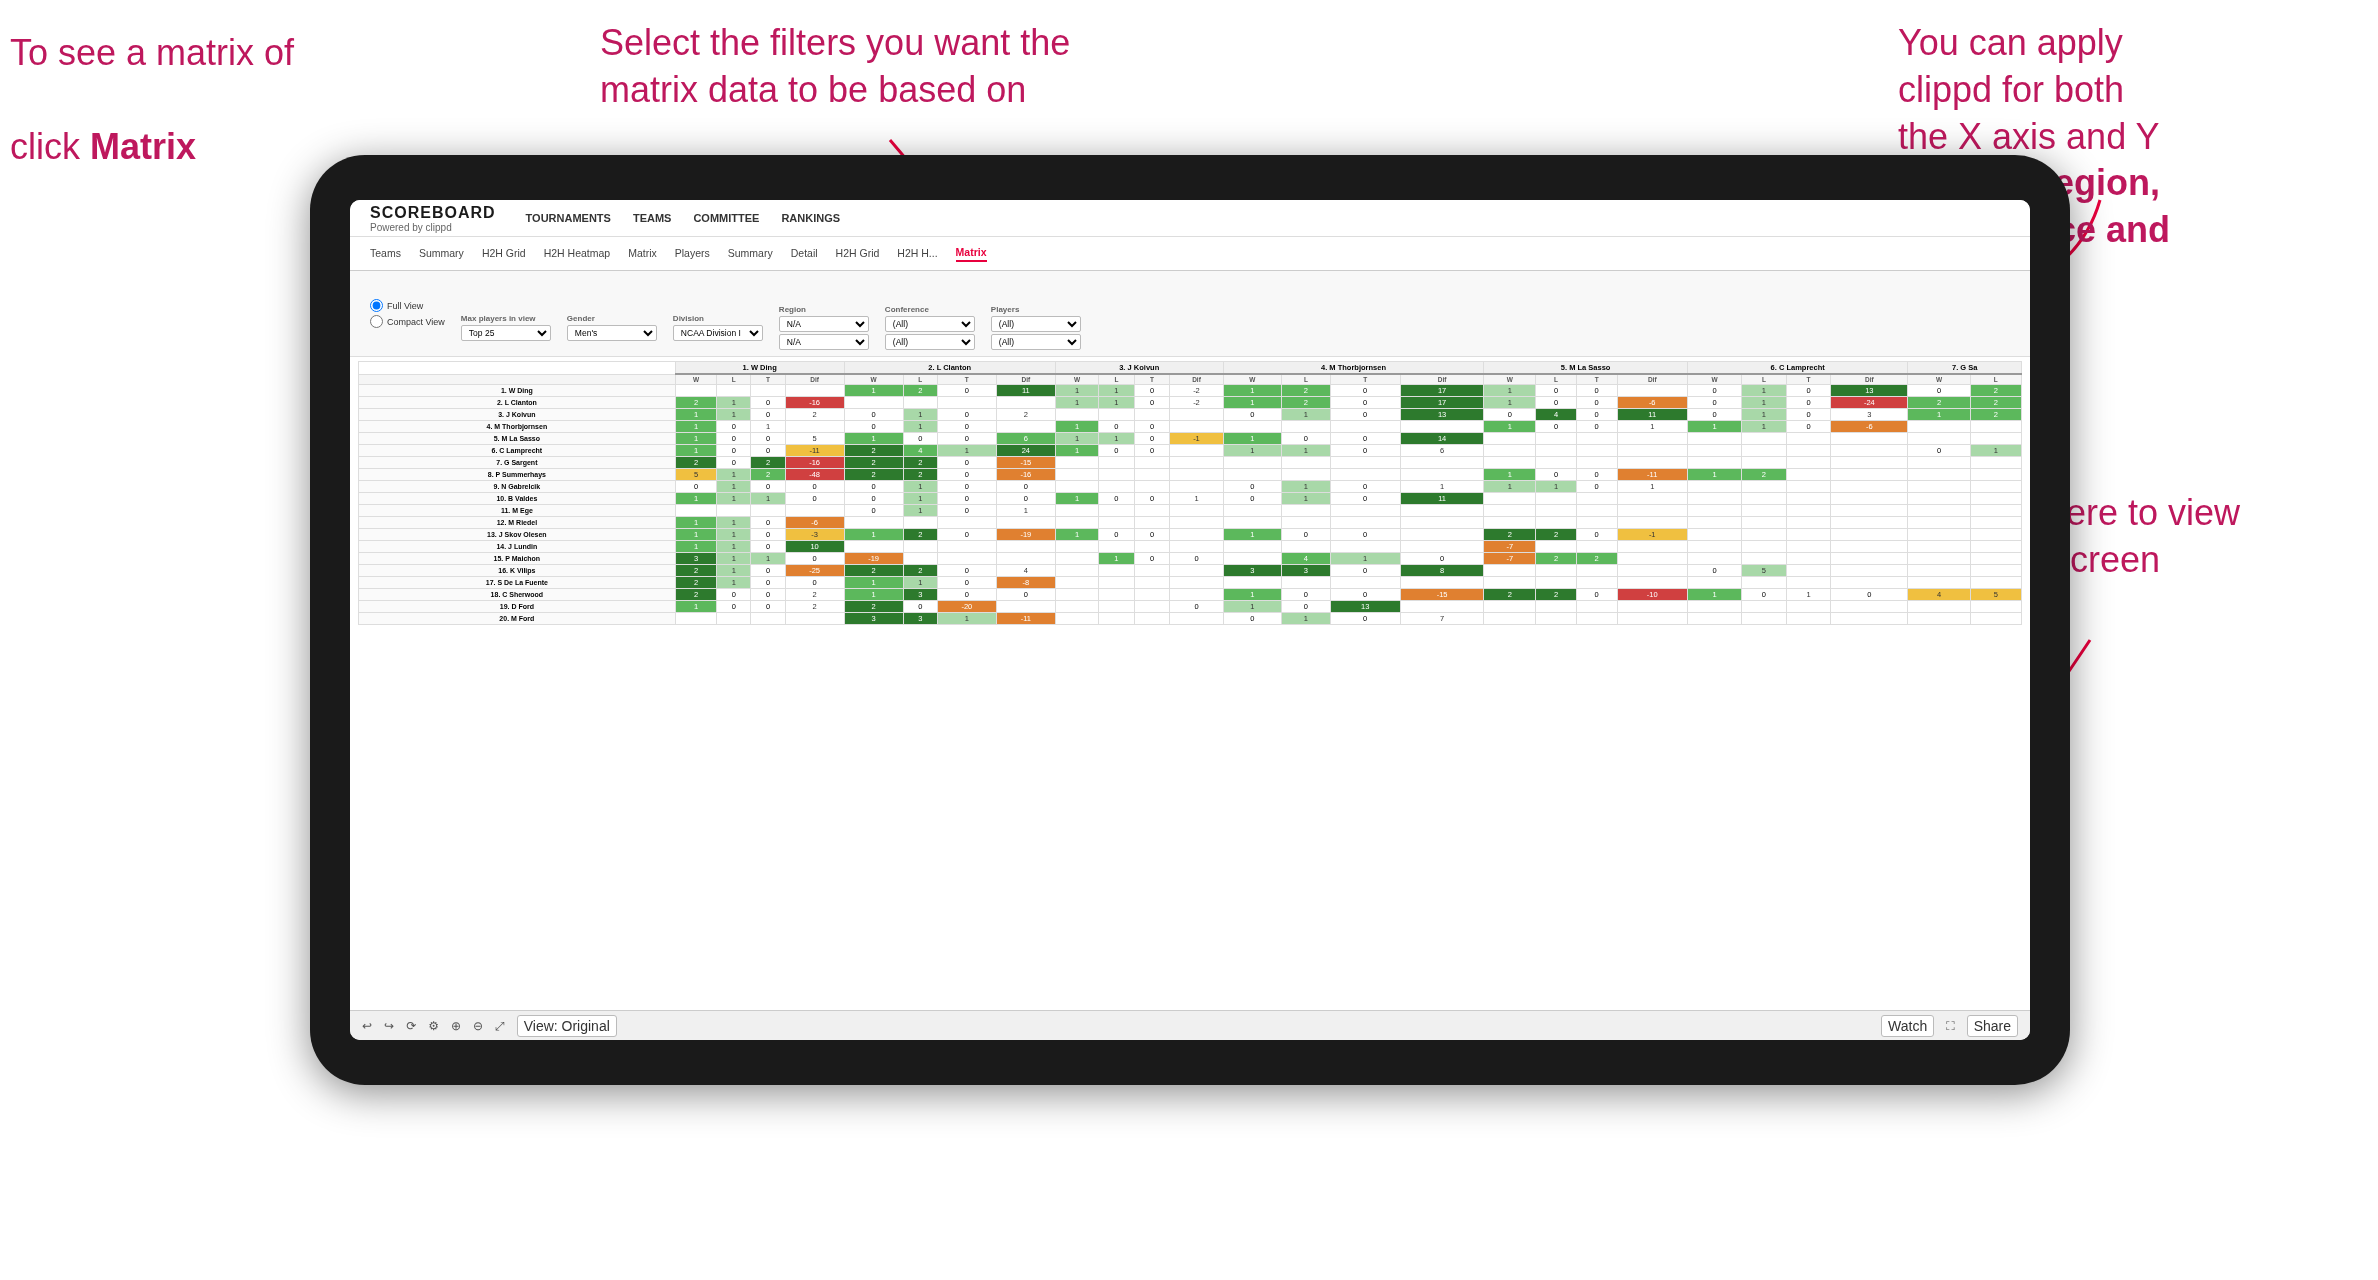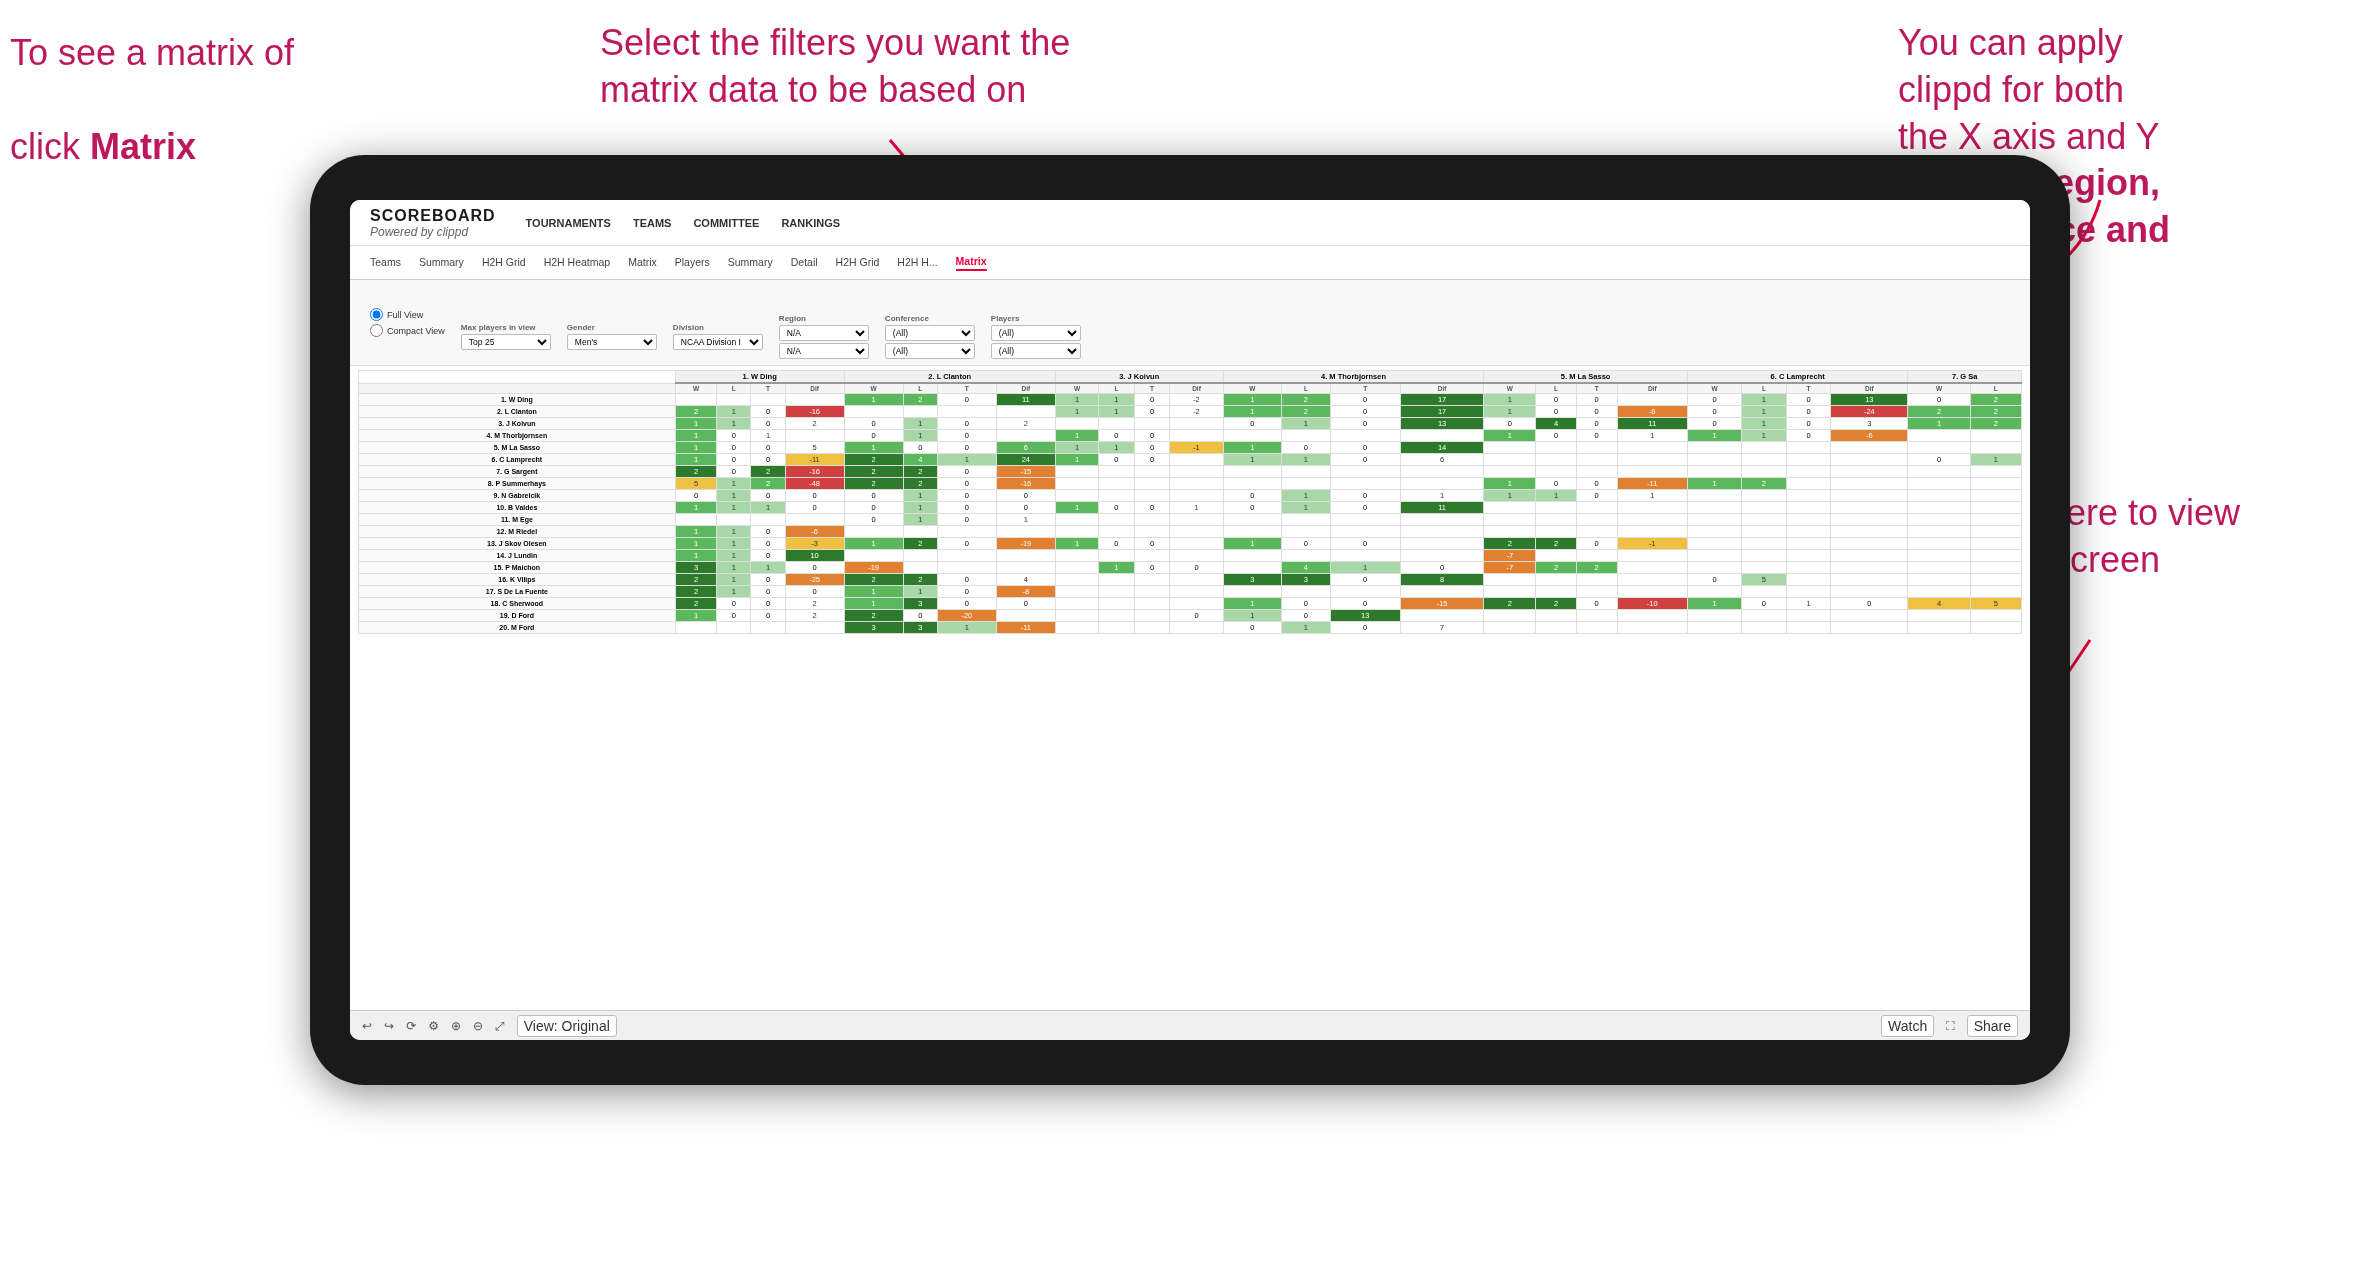--- a/index.html
+++ b/index.html
@@ -73,42 +73,41 @@
       flex-direction: column;
     }
 
     
     .sb-topnav {
       display: flex;
       align-items: center;
       background: #fff;
       border-bottom: 1px solid #ddd;
       padding: 0 20px;
-      height: 46px;
+      height: 37px;
       flex-shrink: 0;
     }
 
     .sb-logo {
       display: flex;
       flex-direction: column;
       margin-right: 30px;
     }
 
     .sb-logo-title {
       font-size: 16px;
       font-weight: 900;
       color: #1a1a1a;
       letter-spacing: 1px;
       text-transform: uppercase;
     }
 
     .sb-logo-sub {
-      font-size: 12px;
+      font-size: 10px;
       color: #666;
-      font-style: italic;
     }
 
     .sb-nav-item {
       font-size: 11px;
       color: #333;
       margin-right: 22px;
       text-transform: uppercase;
       font-weight: 600;
       cursor: pointer;
     }

